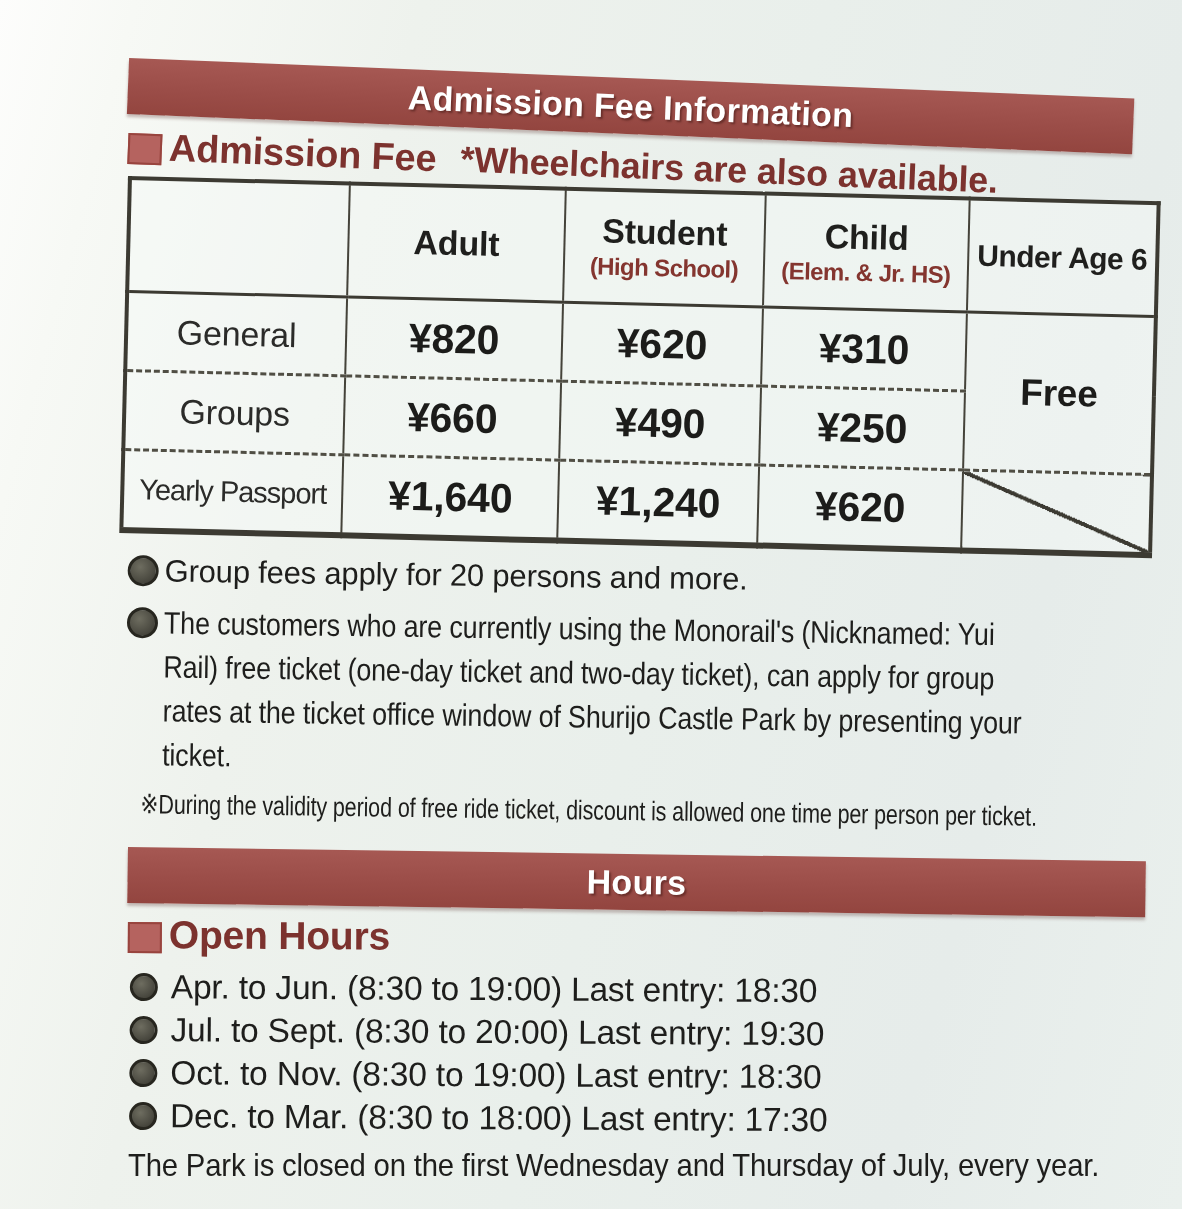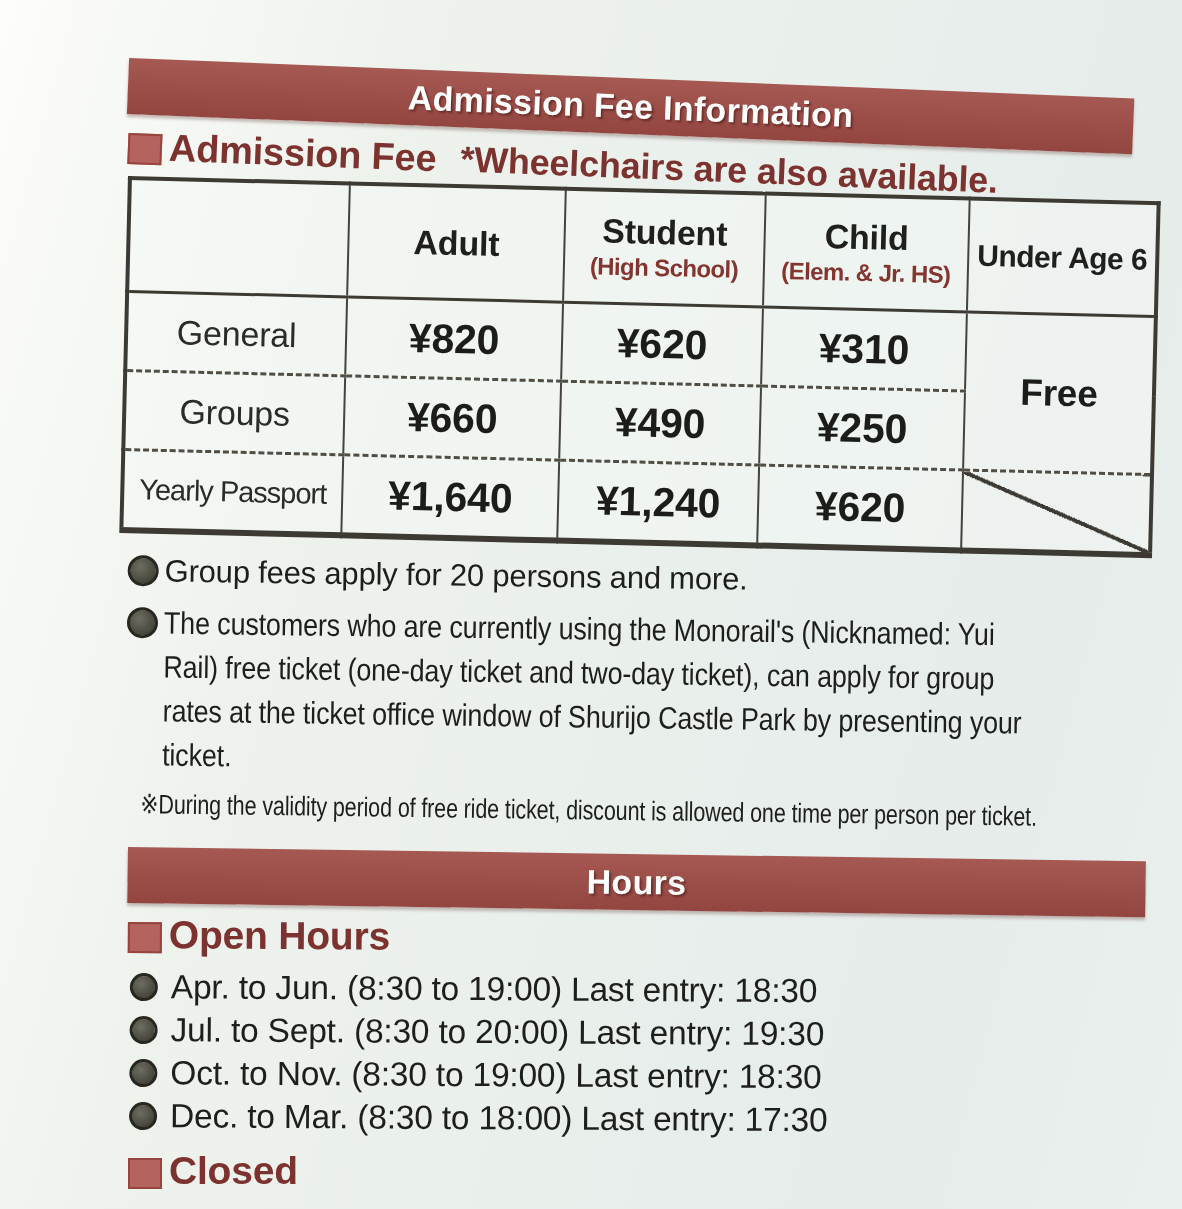--- a/index.html
+++ b/index.html
@@ -193,20 +193,16 @@
     <div class="hitem">
       <span class="dot"></span>
       <span class="txt">Oct. to Nov. (8:30 to 19:00) Last entry: 18:30</span>
     </div>
     <div class="hitem">
       <span class="dot"></span>
       <span class="txt">Dec. to Mar. (8:30 to 18:00) Last entry: 17:30</span>
     </div>
   </div>
 
-  <div class="heading2 closed-heading">
-    <span class="sq"></span>
-    <span class="h2t">Closed</span>
-  </div>
 
   <p class="closedtext">The Park is closed on the first Wednesday and Thursday of July, every year.</p>
 
 </div>
 
 </body></html>

